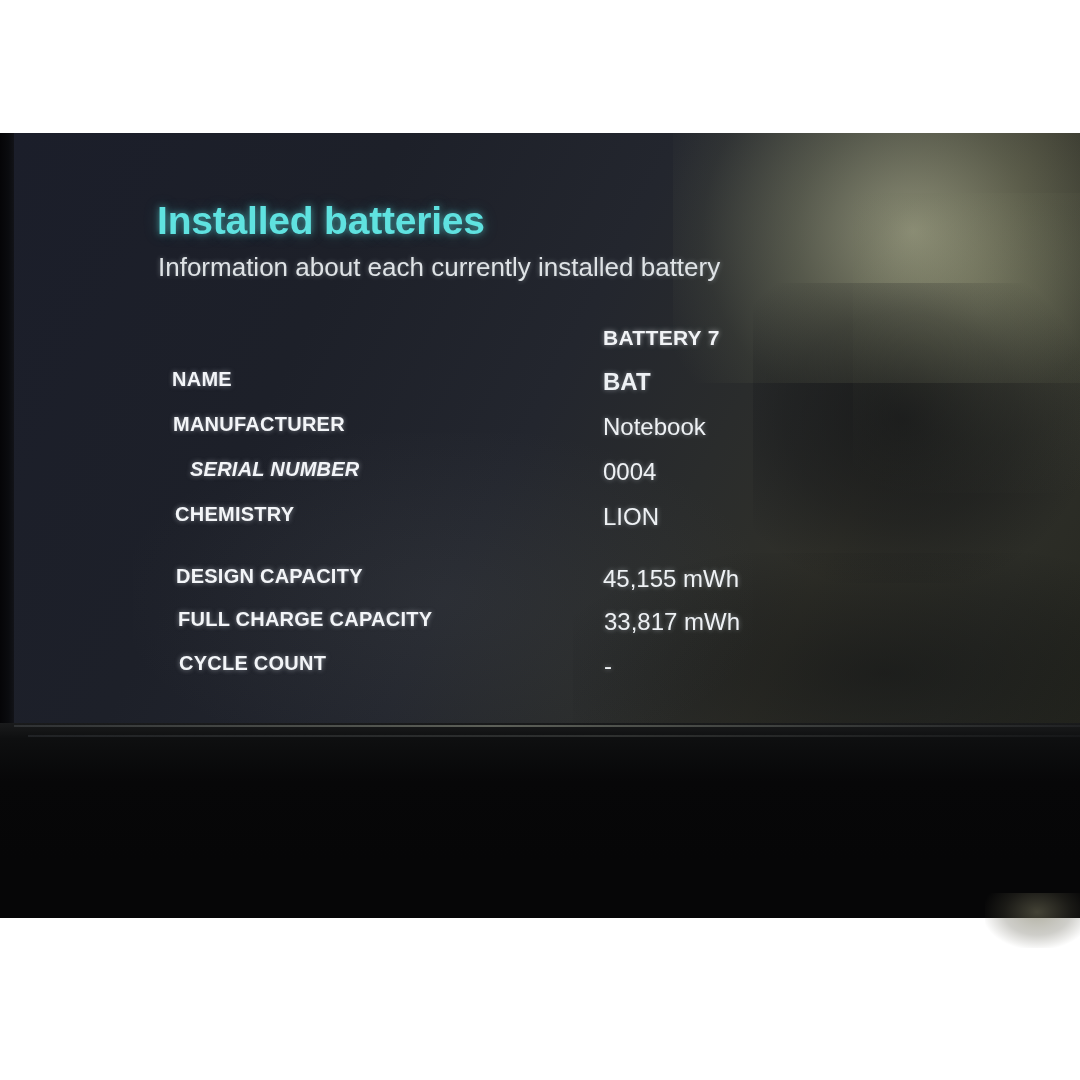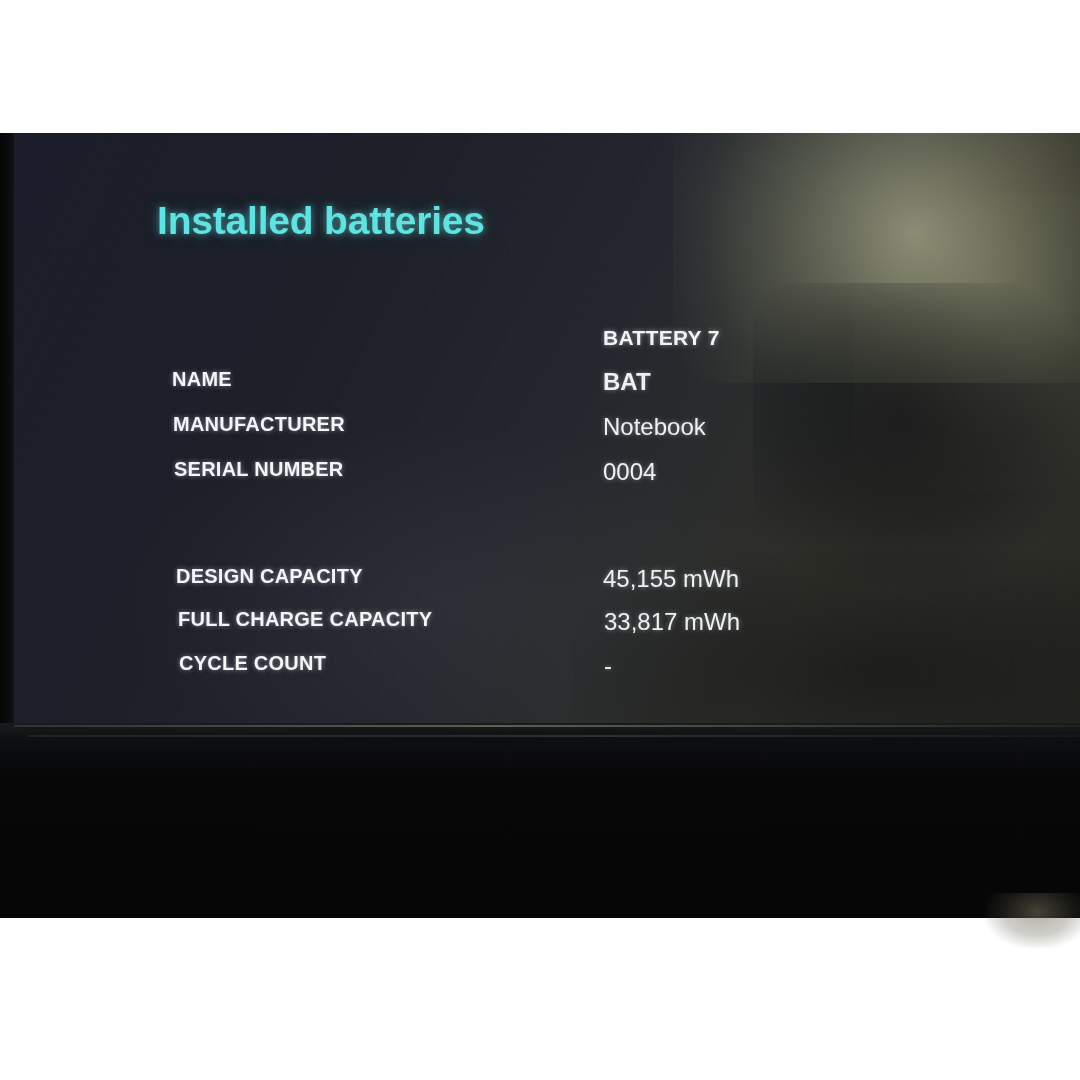--- a/index.html
+++ b/index.html
@@ -163,21 +163,21 @@
     font-size: 24px;
     font-weight: normal;
     color: #eef1f4;
     text-shadow: 0 0 5px rgba(220,228,235,0.45);
     white-space: nowrap;
   }
 
   
   .row.r0 { top: 235px; } .row.r0 .rlabel { left: 159px; } .row.r0 .rvalue { left: 590px; font-weight: bold; }
   .row.r1 { top: 280px; } .row.r1 .rlabel { left: 160px; } .row.r1 .rvalue { left: 590px; }
-  .row.r2 { top: 325px; } .row.r2 .rlabel { left: 161px; } .row.r2 .rvalue { left: 590px; }
+  .row.r2 { top: 325px; } .row.r2 .rlabel { left: 177px; font-style: italic; } .row.r2 .rvalue { left: 590px; }
   .row.r3 { top: 370px; } .row.r3 .rlabel { left: 162px; } .row.r3 .rvalue { left: 590px; }
   .row.r4 { top: 415px; margin-top: 17px; } .row.r4 .rlabel { left: 163px; } .row.r4 .rvalue { left: 590px; }
   .row.r5 { top: 475px; } .row.r5 .rlabel { left: 165px; } .row.r5 .rvalue { left: 591px; }
   .row.r6 { top: 519px; } .row.r6 .rlabel { left: 166px; } .row.r6 .rvalue { left: 591px; }
 
   
   #taskbar {
     position: absolute;
     left: 13px; top: 640px;
     width: 1067px; height: 83px;
@@ -353,40 +353,45 @@
       <div class="glare-a"></div>
       <div class="glare-b"></div>
       <div class="shadow-a"></div>
       <div class="shadow-b"></div>
       <div class="sheen"></div>
 
       <div id="content">
 
         <div id="page-title">Installed batteries</div>
 
+        <div id="page-subtitle">Information about each currently installed battery</div>
 
         <div id="battery-table">
 
           <div id="battery-col-header">BATTERY 7</div>
 
           <div class="row r0">
             <span class="rlabel">NAME</span>
             <span class="rvalue">BAT</span>
           </div>
 
           <div class="row r1">
             <span class="rlabel">MANUFACTURER</span>
             <span class="rvalue">Notebook</span>
           </div>
 
           <div class="row r2">
             <span class="rlabel">SERIAL NUMBER</span>
             <span class="rvalue">0004</span>
           </div>
 
+          <div class="row r3">
+            <span class="rlabel">CHEMISTRY</span>
+            <span class="rvalue">LION</span>
+          </div>
 
           <div class="row r4">
             <span class="rlabel">DESIGN CAPACITY</span>
             <span class="rvalue">45,155 mWh</span>
           </div>
 
           <div class="row r5">
             <span class="rlabel">FULL CHARGE CAPACITY</span>
             <span class="rvalue">33,817 mWh</span>
           </div>

